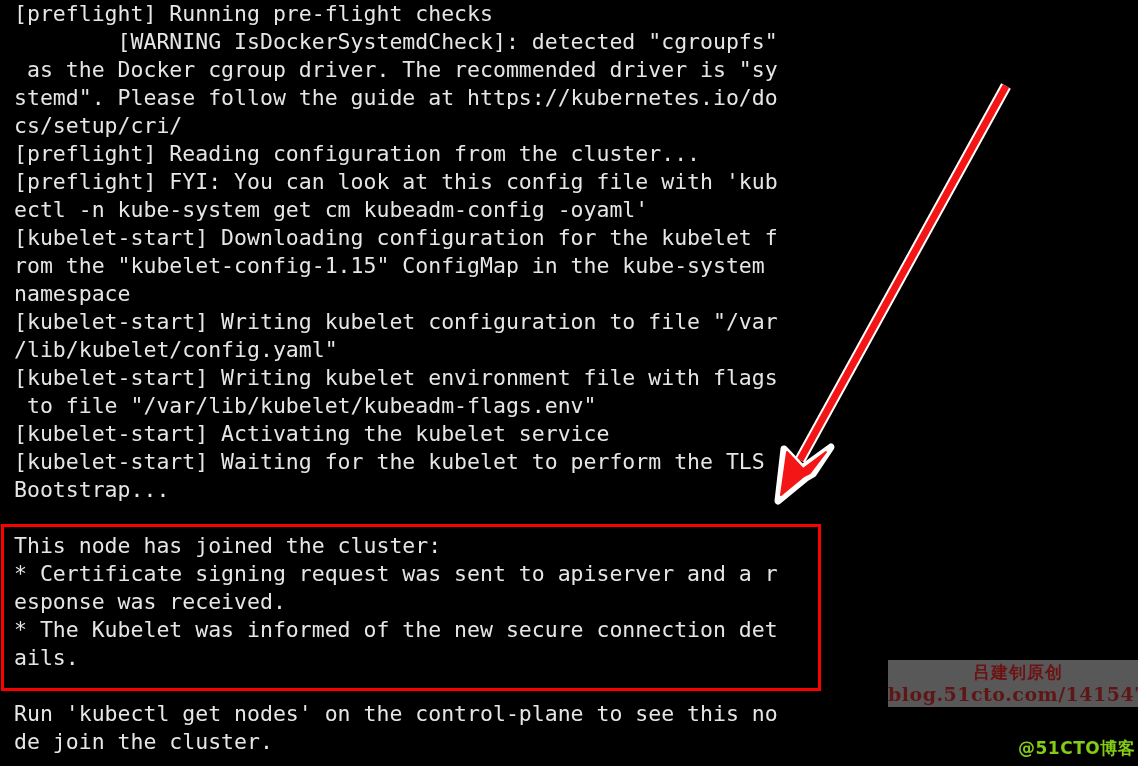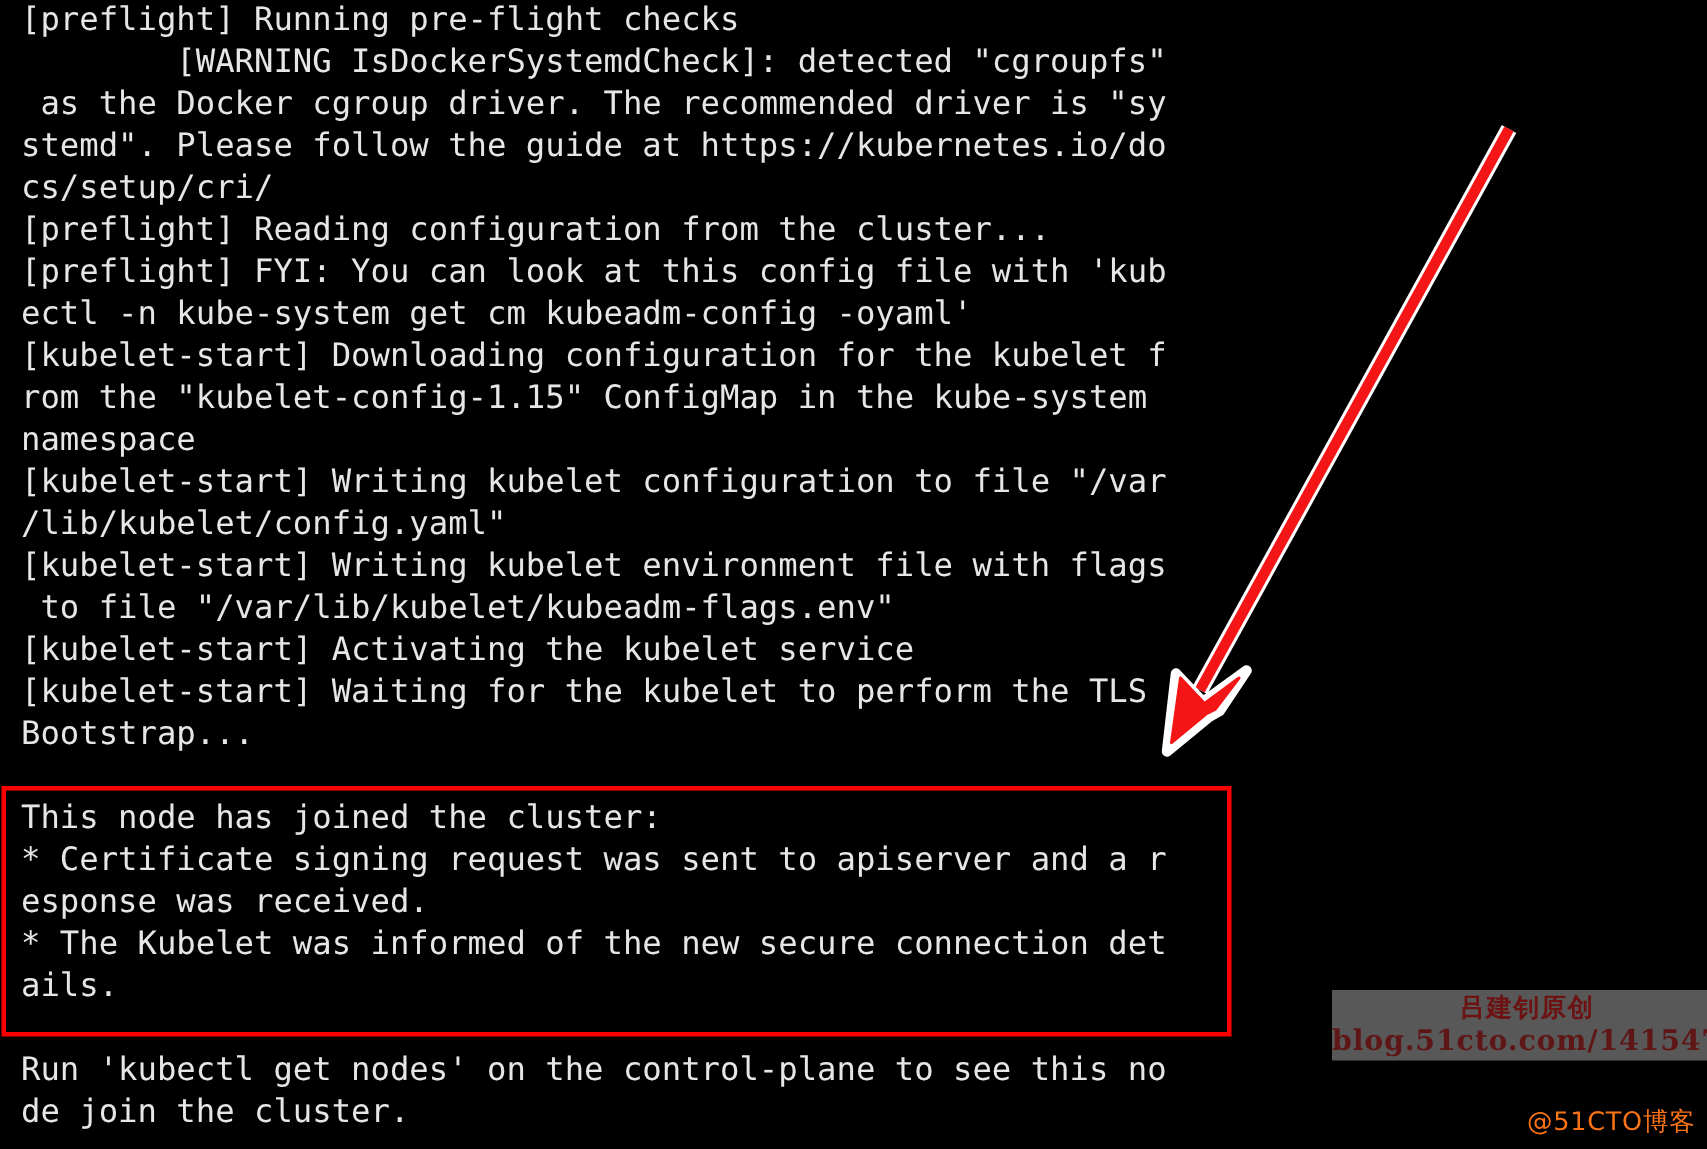--- a/index.html
+++ b/index.html
@@ -131,15 +131,15 @@
 
       <polygon points="781,495 787,452 803,469 826,452 810,473 804,476" fill="#f41616" stroke="#f41616" stroke-width="2" stroke-linejoin="round"></polygon>
     </g>
   </svg>
 
   <div id="watermark" style="background: rgb(88, 88, 88);">
     <span class="wm-cn">吕建钊原创</span>
     <span class="wm-url">blog.51cto.com/14154700</span>
   </div>
 
-  <div id="corner-badge" style="color: #f97316;">@51CTO博客</div>
+  <div id="corner-badge" style="color: #84cc16; font-weight: bold;">@51CTO博客</div>
 
 </div>
 
 </body></html>

